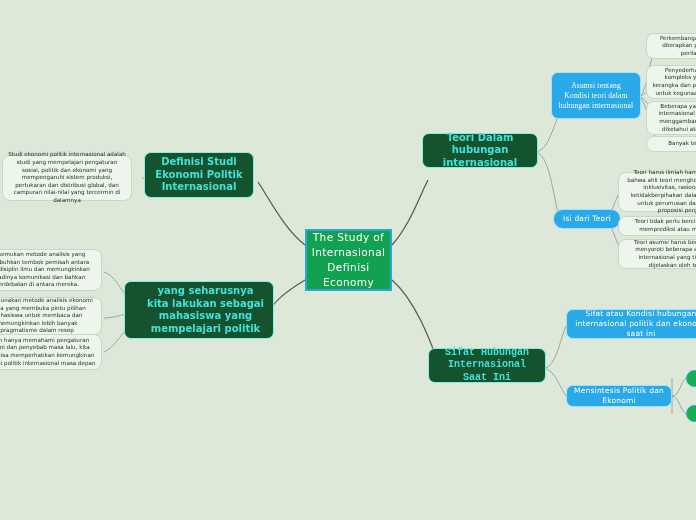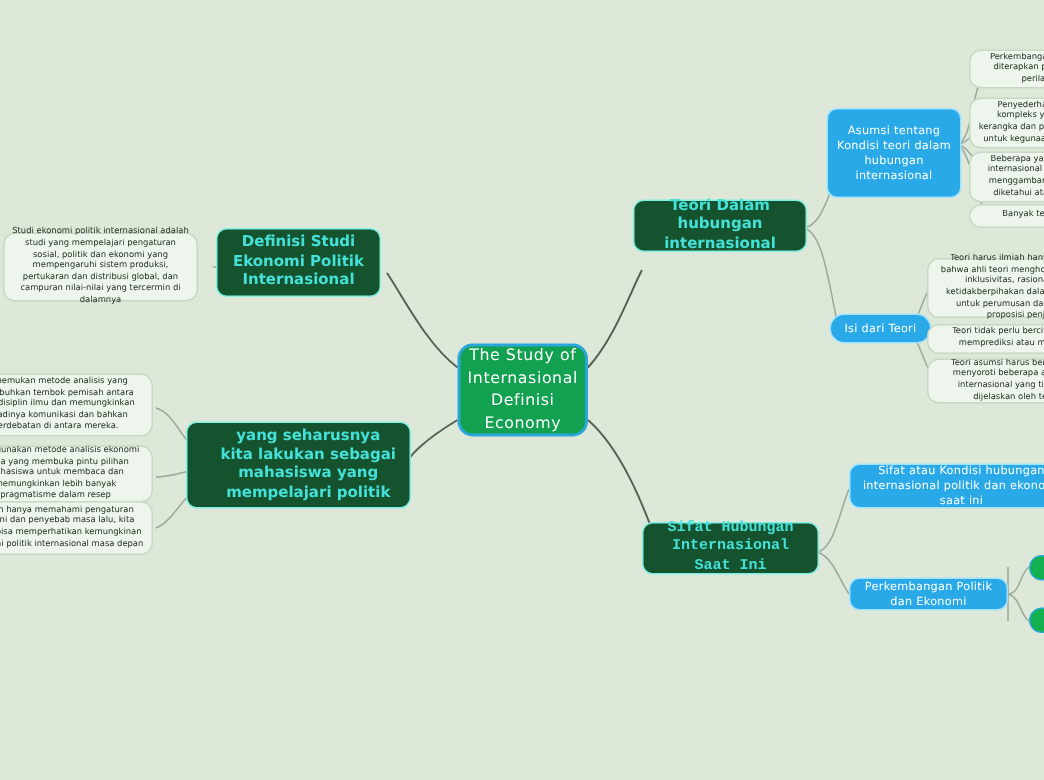--- a/index.html
+++ b/index.html
@@ -8,21 +8,21 @@
     background:#dde8d9;
     font-family:"DejaVu Sans", sans-serif;
     position:relative;
   }
   #canvas{position:absolute;inset:0;width:696px;height:520px;}
   svg.links{position:absolute;left:0;top:0;width:696px;height:520px;pointer-events:none;}
   .node{position:absolute;box-sizing:border-box;}
 
   
   .center-node{
-    background:#12a150;border:2px solid #2aa7d8;border-radius:10px;
+    background:#12a150;border:2px solid #2aa7d8;border-radius:0;
     color:#ffffff;text-align:center;
     font-family:"DejaVu Sans", sans-serif;
     font-size:10.5px;line-height:15px;letter-spacing:.4px;
     display:flex;align-items:center;justify-content:center;
     padding:6px 8px;
   }
   .center-node span{display:block;}
 
   
   .navy-node{
@@ -105,27 +105,27 @@
   </div>
 
   <div class="node navy-node" style="left:144px;top:152px;width:110px;height:46px;">Definisi Studi Ekonomi Politik Internasional</div>
 
   <div class="node navy-node" style="left:124px;top:281px;width:150px;height:58px;padding-left:20px;">yang seharusnya kita lakukan sebagai mahasiswa yang mempelajari politik</div>
 
   <div class="node navy-node" style="left:422px;top:133px;width:116px;height:35px;">Teori Dalam hubungan internasional</div>
 
   <div class="node navy-node" style="left:428px;top:348px;width:118px;height:35px;font-family:Liberation Mono, monospace;">Sifat Hubungan Internasional Saat Ini</div>
 
-  <div class="node cyan-node" style="left:551px;top:72px;width:90px;height:60px;">Asumsi tentang Kondisi teori dalam hubungan internasional</div>
+  <div class="node cyan-node" style="left:551px;top:72px;width:90px;height:47px;font-family:Liberation Serif, serif;">Asumsi tentang Kondisi teori dalam hubungan internasional</div>
 
   <div class="node cyan-node" style="left:553px;top:209px;width:68px;height:20px;border-radius:10px;">Isi dari Teori</div>
 
   <div class="node cyan-node" style="left:566px;top:309px;width:150px;height:30px;">Sifat atau Kondisi hubungan internasional politik dan ekonomi saat ini</div>
 
-  <div class="node cyan-node" style="left:566px;top:385px;width:106px;height:22px;">Perkembangan  Politik dan Ekonomi</div>
+  <div class="node cyan-node" style="left:566px;top:385px;width:106px;height:22px;">Mensintesis  Politik dan Ekonomi</div>
 
   <div class="node green-dot" style="left:686px;top:370px;width:18px;height:17px;"></div>
   <div class="node green-dot" style="left:686px;top:405px;width:18px;height:17px;"></div>
 
   <div class="node leaf-node left" style="left:2px;top:155px;width:130px;height:46px;">Studi ekonomi politik internasional adalah studi yang mempelajari pengaturan sosial, politik dan ekonomi yang mempengaruhi sistem produksi, pertukaran dan distribusi global, dan campuran nilai-nilai yang tercermin di dalamnya</div>
 
   <div class="node leaf-node left" style="left:-28px;top:249px;width:130px;height:42px;">menemukan metode analisis yang merubuhkan tembok pemisah antara para disiplin ilmu dan memungkinkan terjadinya komunikasi dan bahkan perdebatan di antara mereka.</div>
 
   <div class="node leaf-node left" style="left:-28px;top:297px;width:130px;height:38px;">menggunakan metode analisis ekonomi dunia yang membuka pintu pilihan mahasiswa untuk membaca dan memungkinkan lebih banyak pragmatisme dalam resep</div>
 

